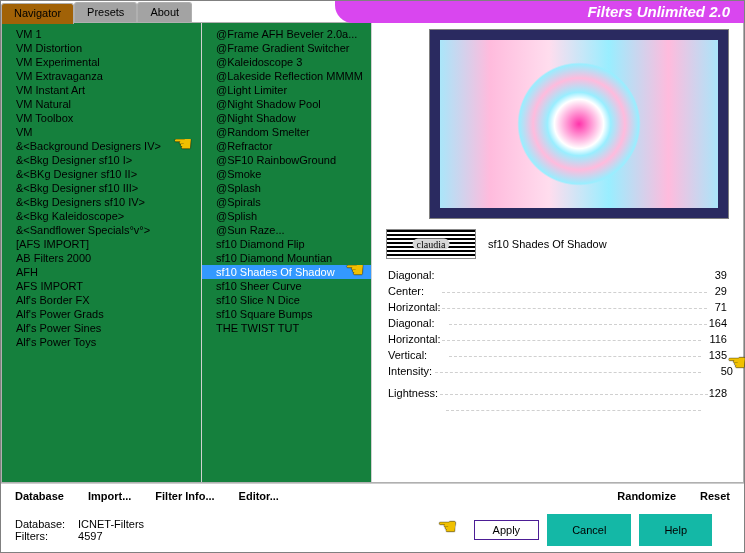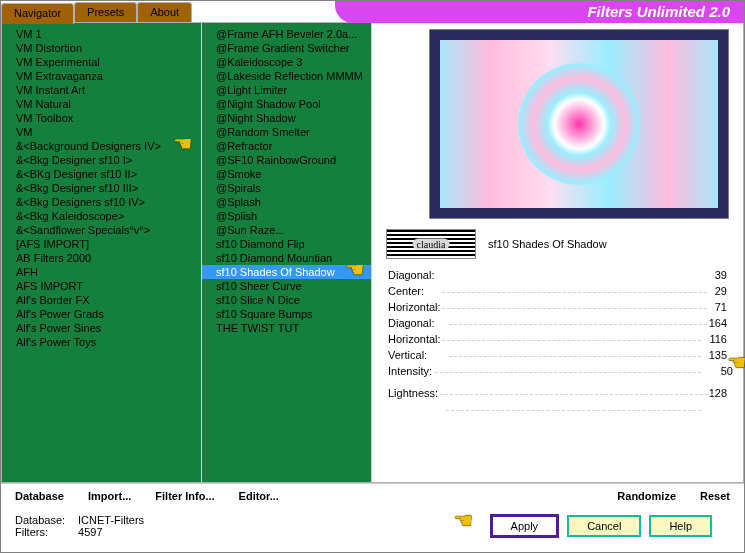--- a/index.html
+++ b/index.html
@@ -1,20 +1,20 @@
 <!DOCTYPE html>
 <html><head>
 <meta charset="utf-8">
 <style>
 * { box-sizing: border-box; font-family: "Tahoma", "Segoe UI", Arial, sans-serif; }
 html, body { margin: 0; padding: 0; background: #ffffff; }
 .window { width: 745px; height: 553px; border: 1px solid #808080; background: #ffffff; position: relative; }
 .titlebar { position: absolute; top: 0; right: 0; width: 55%; height: 22px; background: #d946ef; border-bottom-left-radius: 18px; color: #fff; font-style: italic; font-weight: bold; font-size: 15px; line-height: 22px; padding-right: 14px; text-align: right; }
 .tabs-row { display: flex; height: 22px; border-bottom: 1px solid #b0b0b0; }
-.tab { font-size: 11px; padding: 3px 12px 2px 12px; border: 1px solid #b0b0b0; border-bottom: none; background: #a16207; border-top-left-radius: 3px; border-top-right-radius: 3px; margin-top: 1px; color: #000; cursor: default; }
+.tab { font-size: 11px; padding: 3px 12px 2px 12px; border: 1px solid #b0b0b0; border-bottom: none; background: #a3a3a3; border-top-left-radius: 3px; border-top-right-radius: 3px; margin-top: 1px; color: #000; cursor: default; }
 .tab.active { background: #a16207; position: relative; top: 1px; height: 21px; }
 .main-area { display: flex; height: 460px; border: 1px solid #b0b0b0; border-top: none; }
 .col { overflow-y: auto; overflow-x: hidden; font-size: 11px; border-right: 1px solid #d0d0d0; padding: 4px 0; background: #15803d; }
 .col.categories { width: 200px; }
 .col.filters { width: 170px; }
 .list-item { padding: 1px 6px 1px 14px; white-space: nowrap; overflow: hidden; text-overflow: ellipsis; color: #000; cursor: default; position: relative; }
 .list-item.selected { background: #3399ff; color: #fff; }
 
 .col::-webkit-scrollbar { width: 14px; }
 .col::-webkit-scrollbar-thumb { background: #c0c0c0; border: 1px solid #a0a0a0; }
@@ -32,22 +32,22 @@
 .filter-name { font-size: 11px; }
 .params { }
 .param-row { display: flex; justify-content: space-between; font-size: 11px; line-height: 16px; padding: 0 2px; }
 .param-row .slider { flex: 1; margin: 0 8px; border-bottom: 1px dashed #d0d0d0; position: relative; top: 10px; }
 .bottom-links { display: flex; gap: 24px; font-size: 11px; font-weight: bold; padding: 6px 14px; border-top: 1px solid #ccc; }
 .bottom-links .spacer { flex: 1; }
 .bottom-links span { cursor: pointer; }
 .statusbar { display: flex; align-items: center; padding: 6px 32px 2px 14px; font-size: 11px; }
 .status-left { flex: 1; }
 .status-left div span.lab { display: inline-block; width: 60px; }
-.btn { font-size: 11px; padding: 3px 18px; margin-left: 8px; border: 2px solid #14b8a6; background: #fef9c3; cursor: pointer; }
-.btn.primary { border: 3px solid #4c1d95; background: #ffffff; }
+.btn { font-size: 11px; padding: 3px 18px; margin-left: 8px; border: 7px solid #14b8a6; background: #14b8a6; cursor: pointer; }
+.btn.primary { border: 1px solid #4c1d95; background: #ffffff; }
 .hand { width: 30px; height: 22px; position: absolute; z-index: 5; pointer-events: none; }
 .hand::before { content: "☛"; font-size: 22px; color: #f0c000; text-shadow: 0 0 1px #000, 0 0 1px #000; }
 .hand.left::before { content: "☚"; }
 </style>
 </head>
 <body>
 
 <div class="window">
   <div class="titlebar">
     <span>Filters Unlimited 2.0</span>
@@ -90,22 +90,22 @@
         <div class="list-item">@Frame Gradient Switcher</div>
         <div class="list-item">@Kaleidoscope 3</div>
         <div class="list-item">@Lakeside Reflection MMMM</div>
         <div class="list-item">@Light Limiter</div>
         <div class="list-item">@Night Shadow Pool</div>
         <div class="list-item">@Night Shadow</div>
         <div class="list-item">@Random Smelter</div>
         <div class="list-item">@Refractor</div>
         <div class="list-item">@SF10 RainbowGround</div>
         <div class="list-item">@Smoke</div>
+        <div class="list-item">@Splash</div>
         <div class="list-item">@Spirals</div>
-        <div class="list-item">@Splash</div>
         <div class="list-item">@Splish</div>
         <div class="list-item">@Sun Raze...</div>
         <div class="list-item">sf10 Diamond Flip</div>
         <div class="list-item">sf10 Diamond Mountian</div>
         <div class="list-item selected">sf10 Shades Of Shadow<span class="hand left" style="position: absolute; right: -4px; top: -8px;"></span></div>
         <div class="list-item">sf10 Sheer Curve</div>
         <div class="list-item">sf10 Slice N Dice</div>
         <div class="list-item">sf10 Square Bumps</div>
         <div class="list-item">THE TWIST TUT</div>
       </div>

